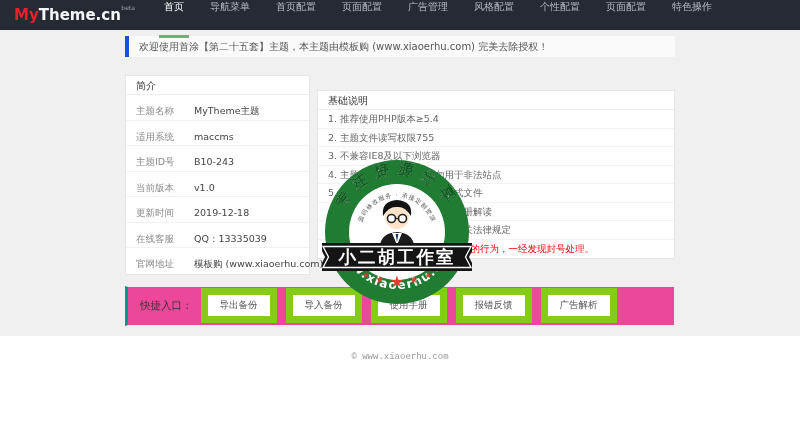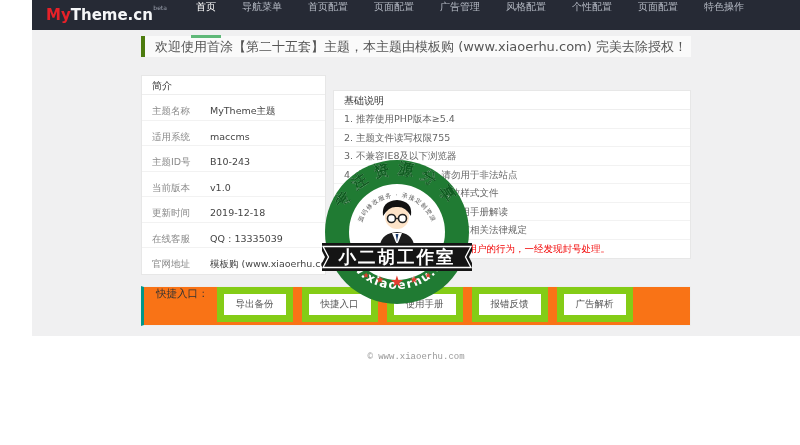--- a/index.html
+++ b/index.html
@@ -1,52 +1,52 @@
 <!DOCTYPE html>
 <html><head>
 <meta charset="utf-8">
 <style>
   * { margin:0; padding:0; box-sizing:border-box; }
   html,body { width:800px; font-family:"DejaVu Sans","Liberation Sans",sans-serif; background:#fff; }
-  .page { position:relative; width:800px; height:445px; overflow:hidden; background:#fff;padding-left:32px; }
+  .page { position:relative; width:800px; height:445px; overflow:hidden; background:#fff; }
 
   
   .navbar { position:relative; height:30px; background:#262a35; display:flex; align-items:center; }
   .logo { margin-left:14px; font-size:15px; font-weight:bold; letter-spacing:0; white-space:nowrap; position:relative; padding-right:14px;}
   .logo .red { color:#e62129; }
   .logo .white { color:#f5f6f8; }
   .logo .beta { position:absolute; top:-2px; right:0; font-size:6px; font-weight:normal; color:#9aa0ad; }
   .nav-items { display:flex; align-items:stretch; height:46px; margin-left:16px; }
   .nav-item { position:relative; color:#b5bac4; font-size:10px; line-height:30px; padding:0 13px; cursor:pointer; text-decoration:none; white-space:nowrap; }
   .nav-item.active { color:#ffffff; }
   .nav-item.active::after { content:""; position:absolute; left:18%; bottom:0; width:64%; height:3px; background:#5FB878; }
   .nav-right { margin-left:auto; display:flex; align-items:center; height:30px; margin-right:10px; }
   .nav-right .nav-item { padding:0 10px; }
 
   
   .content { background:#f0f0f1; padding:6px 0 10px; }
   .container { width:550px; margin:0 auto; }
 
-  .alert { margin-top:0; background:#fafafa; border-left:4px solid #4d7c0f; padding:5px 10px; font-size:13px; color:#555; height:21px; line-height:11px; white-space:nowrap; overflow:hidden; }
+  .alert { margin-top:0; background:#fafafa; border-left:4px solid #1d4ed8; padding:5px 10px; font-size:10px; color:#555; height:21px; line-height:11px; white-space:nowrap; overflow:hidden; }
 
   .panels { display:flex; gap:7px; margin-top:18px; align-items:center; }
   .panel { background:#fff; border:1px solid #e7e7e7; }
   .panel-left { width:185px; }
   .panel-right { flex:1; }
   .panel-header { padding:4px 10px; font-size:10px; color:#333; border-bottom:1px solid #eee; height:19px; line-height:11px; }
 
   .info-row { display:flex; border-bottom:1px solid #f2f2f2; padding:4px 10px; height:18.5px; line-height:10.5px;margin-top:7px; }
   .info-row:last-child { border-bottom:none; }
   .info-label { width:58px; font-size:9.5px; color:#8a8a8a; flex:none; }
   .info-value { font-size:9.5px; color:#444; white-space:nowrap; }
 
   .note-row { border-bottom:1px solid #f2f2f2; padding:4px 10px; height:18.5px; line-height:10.5px; font-size:9.5px; color:#666; white-space:nowrap; overflow:hidden; }
   .note-row.warning { color:#f20000; border-bottom:none; }
 
-  .quickbar { margin-top:11px; background:#f97316; border:1px solid #ededed; border-left:3px solid #009688; height:40px; display:flex; align-items:flex-start; padding:0 12px; }
+  .quickbar { margin-top:11px; background:#ec4899; border:1px solid #ededed; border-left:3px solid #009688; height:40px; display:flex; align-items:center; padding:0 12px; }
   .quickbar-label { font-size:10.5px; color:#333; margin-right:8px; white-space:nowrap; }
   .qbtn { background:#fff; border:7px solid #84cc16; color:#555; font-size:9.5px; padding:4px 12px; margin-right:9px; cursor:pointer; font-family:inherit; white-space:nowrap; }
 
   
   .footer { text-align:center; font-size:9px; color:#999; margin-top:16px;font-family:Liberation Mono, monospace; }
 
   
   .stamp { position:absolute; left:322px; top:157px; width:150px; height:150px; z-index:50; }
   svg text { font-family:"DejaVu Sans","Liberation Sans",sans-serif; }
 </style>
@@ -141,21 +141,21 @@
             </div>
           <div class="note-row warning">禁止利用本主题从事任何损害用户的行为，一经发现封号处理。</div>
         </div>
 
       </div>
 
       <div class="quickbar">
         <span class="quickbar-label">快捷入口：</span>
         <span>
           
-        <button class="qbtn">导出备份</button><button class="qbtn">快捷入口</button><button class="qbtn">使用手册</button><button class="qbtn">报错反馈</button><button class="qbtn">广告解析</button></span>
+        <button class="qbtn">导出备份</button><button class="qbtn">导入备份</button><button class="qbtn">使用手册</button><button class="qbtn">报错反馈</button><button class="qbtn">广告解析</button></span>
       </div>
 
     </div>
   </div>
 
   <div class="footer">© www.xiaoerhu.com</div>
 
   <div class="stamp">
     <svg width="150" height="150" viewBox="0 0 150 150">
       <defs>

